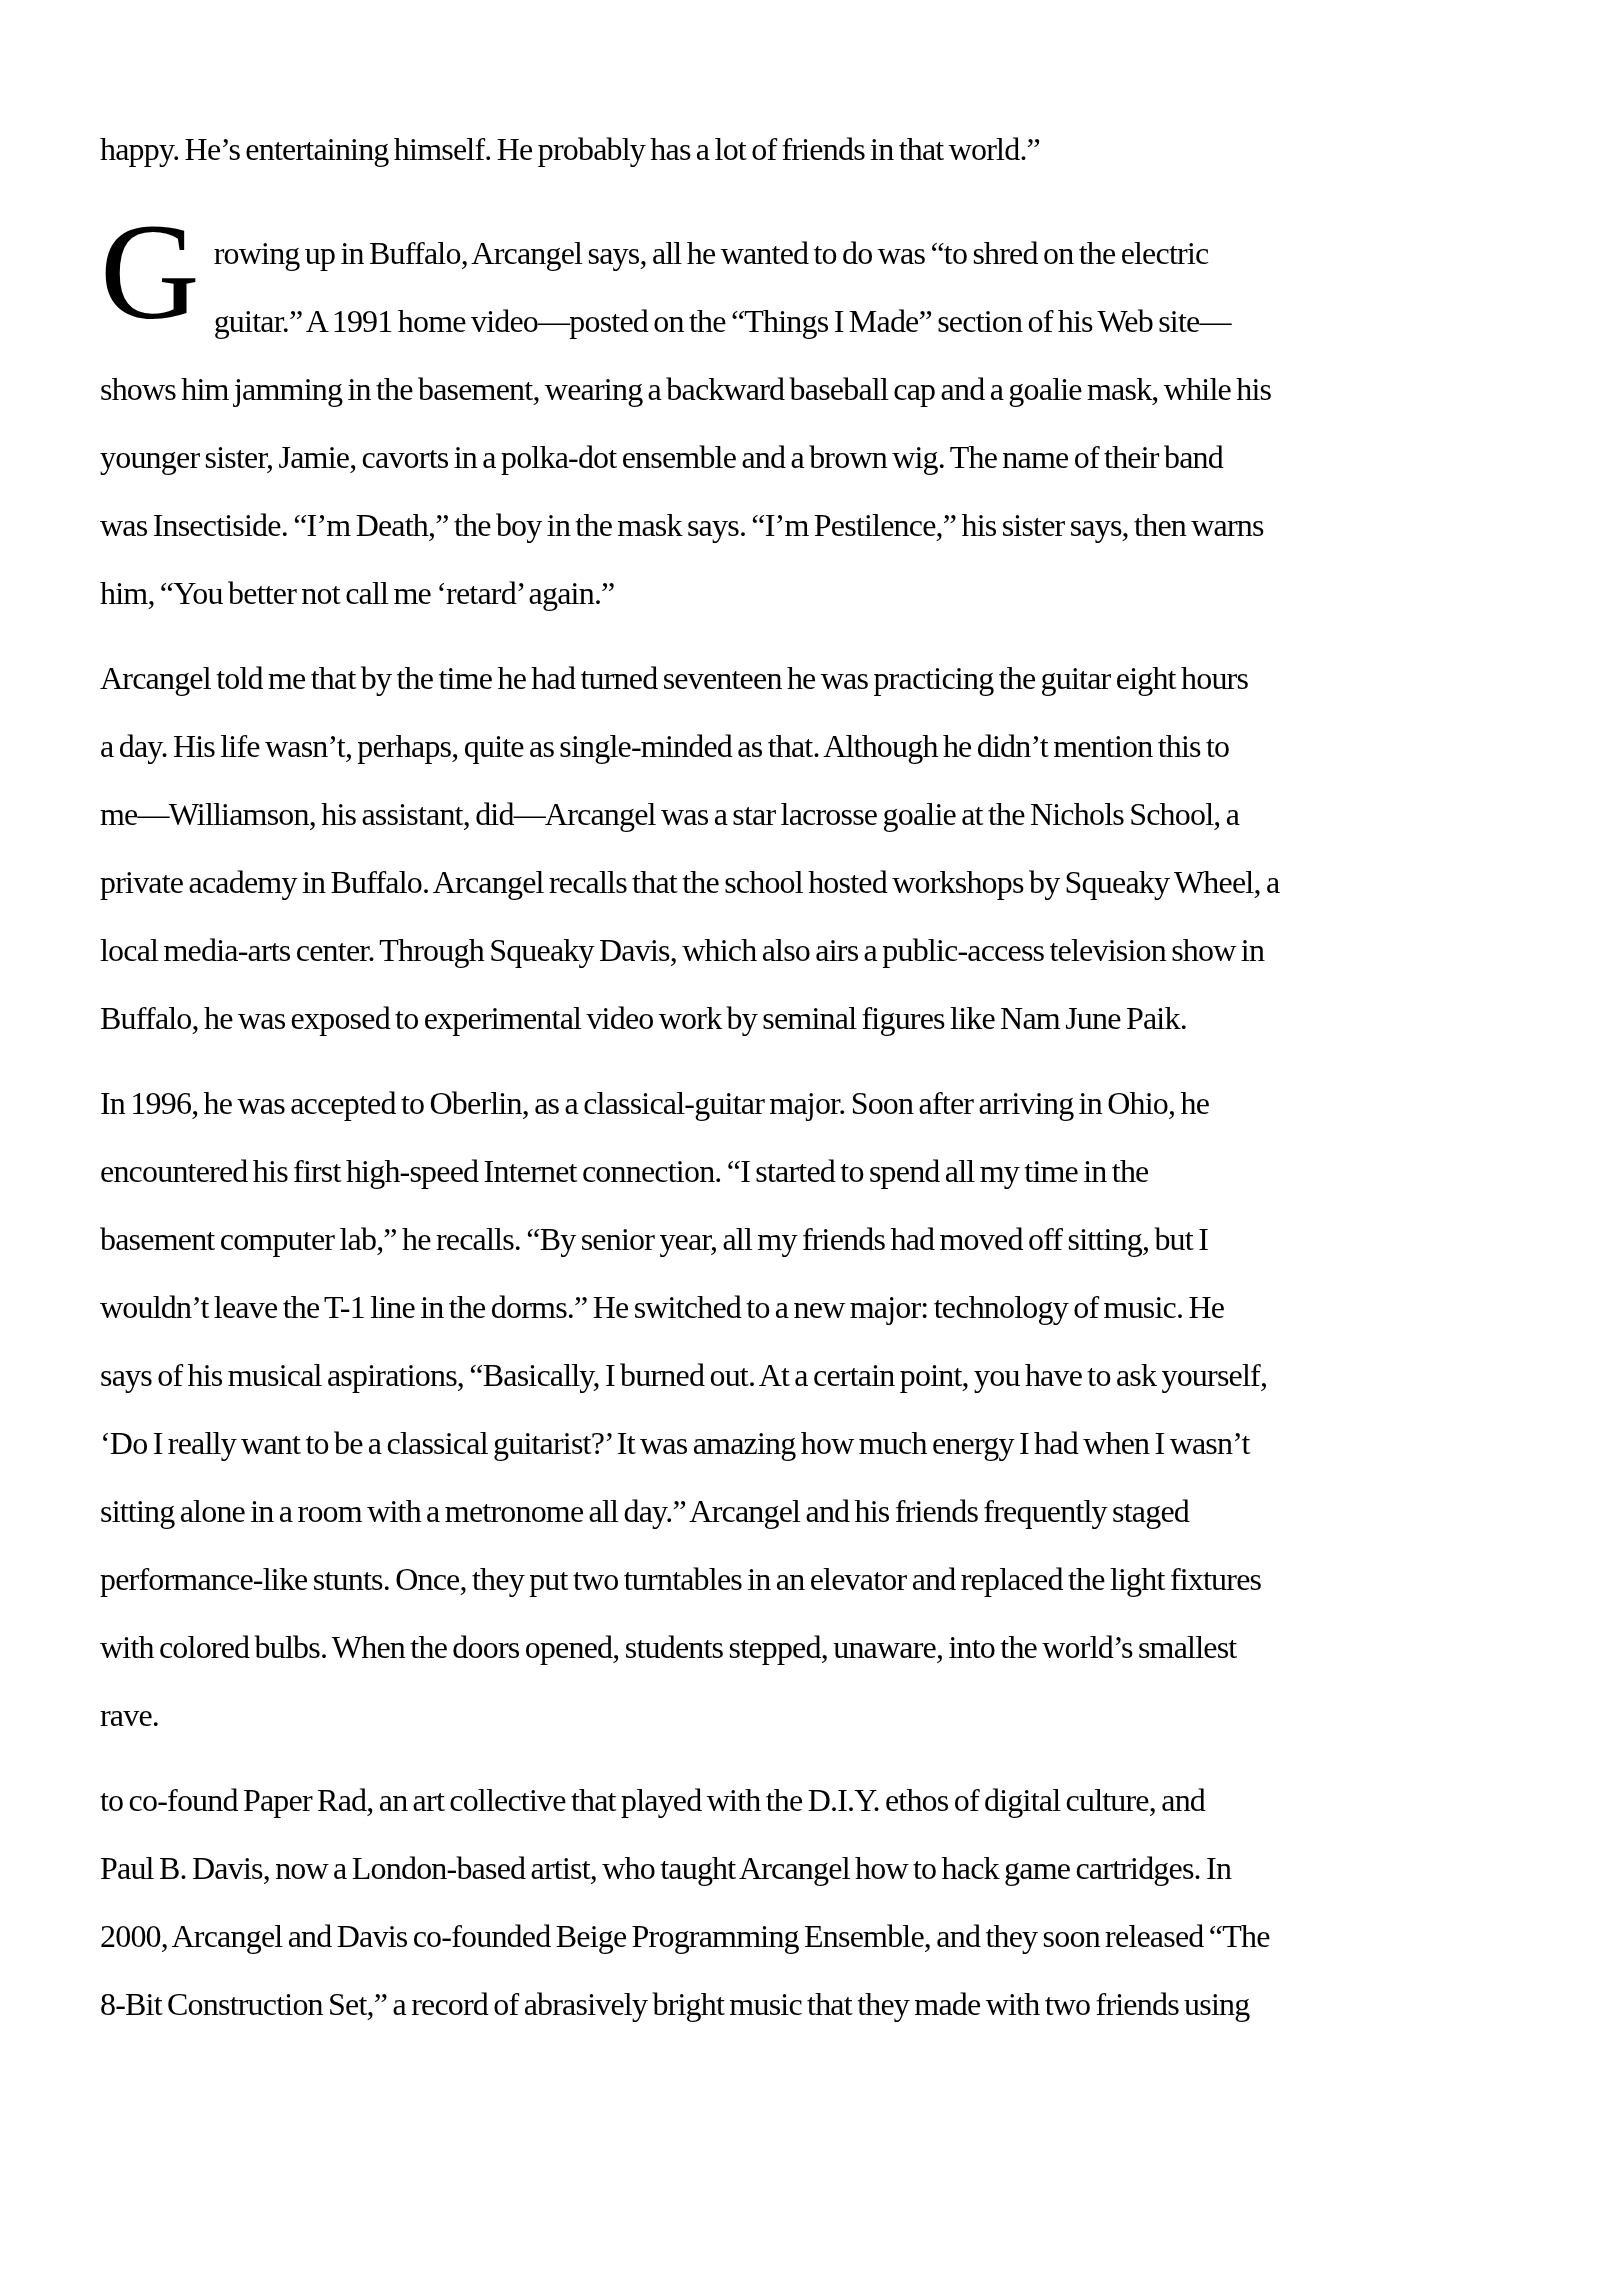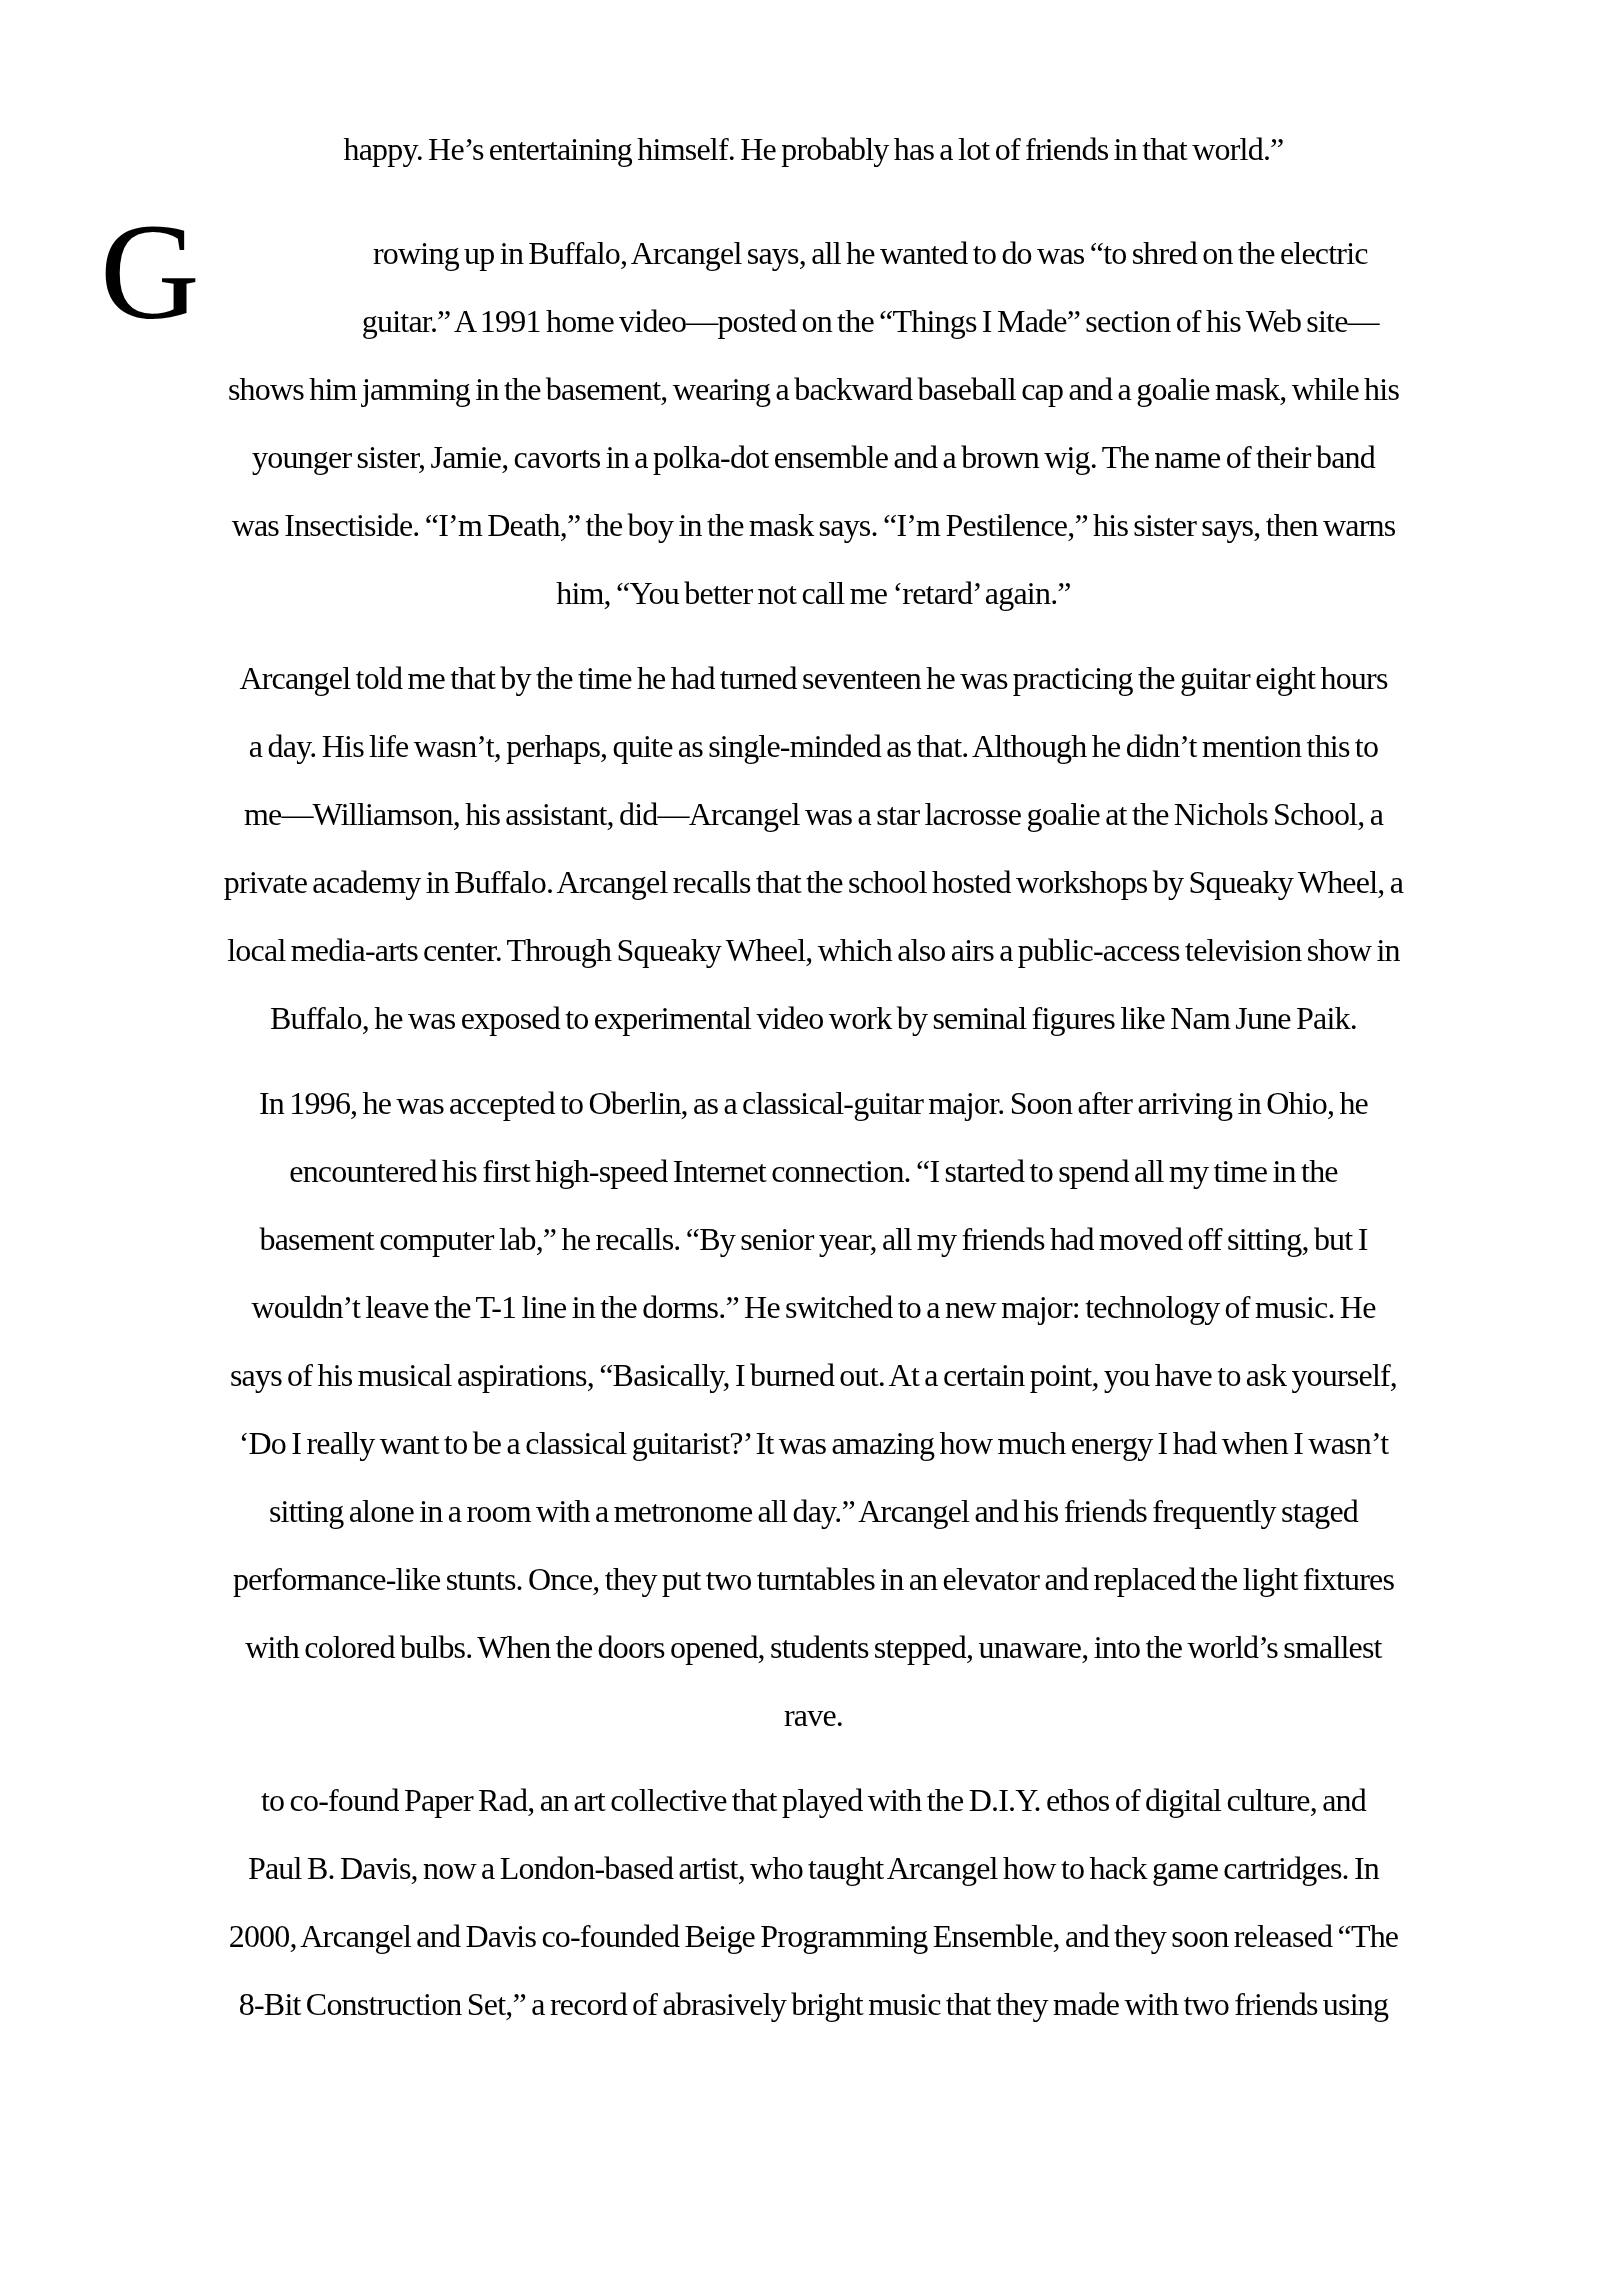--- a/index.html
+++ b/index.html
@@ -13,21 +13,20 @@
     height: 2295px;
     overflow: hidden;
     font-family: "Liberation Serif", "DejaVu Serif", serif;
     color: #000000;
   }
   .article {
     padding: 115px 96px 0 100px;
   }
   .para {
     margin: 0 0 17px 0;
-    text-align: center;
   }
   .para.has-drop {
     margin-top: 36px;
   }
   .line {
     display: block;
     height: 68px;
     line-height: 68px;
     font-size: 32px;
     letter-spacing: -0.025em;
@@ -65,21 +64,21 @@
       <div class="line">shows him jamming in the basement, wearing a backward baseball cap and a goalie mask, while his</div>
       <div class="line">younger sister, Jamie, cavorts in a polka-dot ensemble and a brown wig. The name of their band</div>
       <div class="line">was Insectiside. “I’m Death,” the boy in the mask says. “I’m Pestilence,” his sister says, then warns</div>
       <div class="line">him, “You better not call me ‘retard’ again.”</div>
     </div>
     <div class="para">
       <div class="line">Arcangel told me that by the time he had turned seventeen he was practicing the guitar eight hours</div>
       <div class="line">a day. His life wasn’t, perhaps, quite as single-minded as that. Although he didn’t mention this to</div>
       <div class="line">me—Williamson, his assistant, did—Arcangel was a star lacrosse goalie at the Nichols School, a</div>
       <div class="line">private academy in Buffalo. Arcangel recalls that the school hosted workshops by Squeaky Wheel, a</div>
-      <div class="line">local media-arts center. Through Squeaky Wheel, which also airs a public-access television show in</div>
+      <div class="line">local media-arts center. Through Squeaky Davis, which also airs a public-access television show in</div>
       <div class="line">Buffalo, he was exposed to experimental video work by seminal figures like Nam June Paik.</div>
     </div>
     <div class="para">
       <div class="line">In 1996, he was accepted to Oberlin, as a classical-guitar major. Soon after arriving in Ohio, he</div>
       <div class="line">encountered his first high-speed Internet connection. “I started to spend all my time in the</div>
       <div class="line">basement computer lab,” he recalls. “By senior year, all my friends had moved off sitting, but I</div>
       <div class="line">wouldn’t leave the T-1 line in the dorms.” He switched to a new major: technology of music. He</div>
       <div class="line">says of his musical aspirations, “Basically, I burned out. At a certain point, you have to ask yourself,</div>
       <div class="line">‘Do I really want to be a classical guitarist?’ It was amazing how much energy I had when I wasn’t</div>
       <div class="line">sitting alone in a room with a metronome all day.” Arcangel and his friends frequently staged</div>

